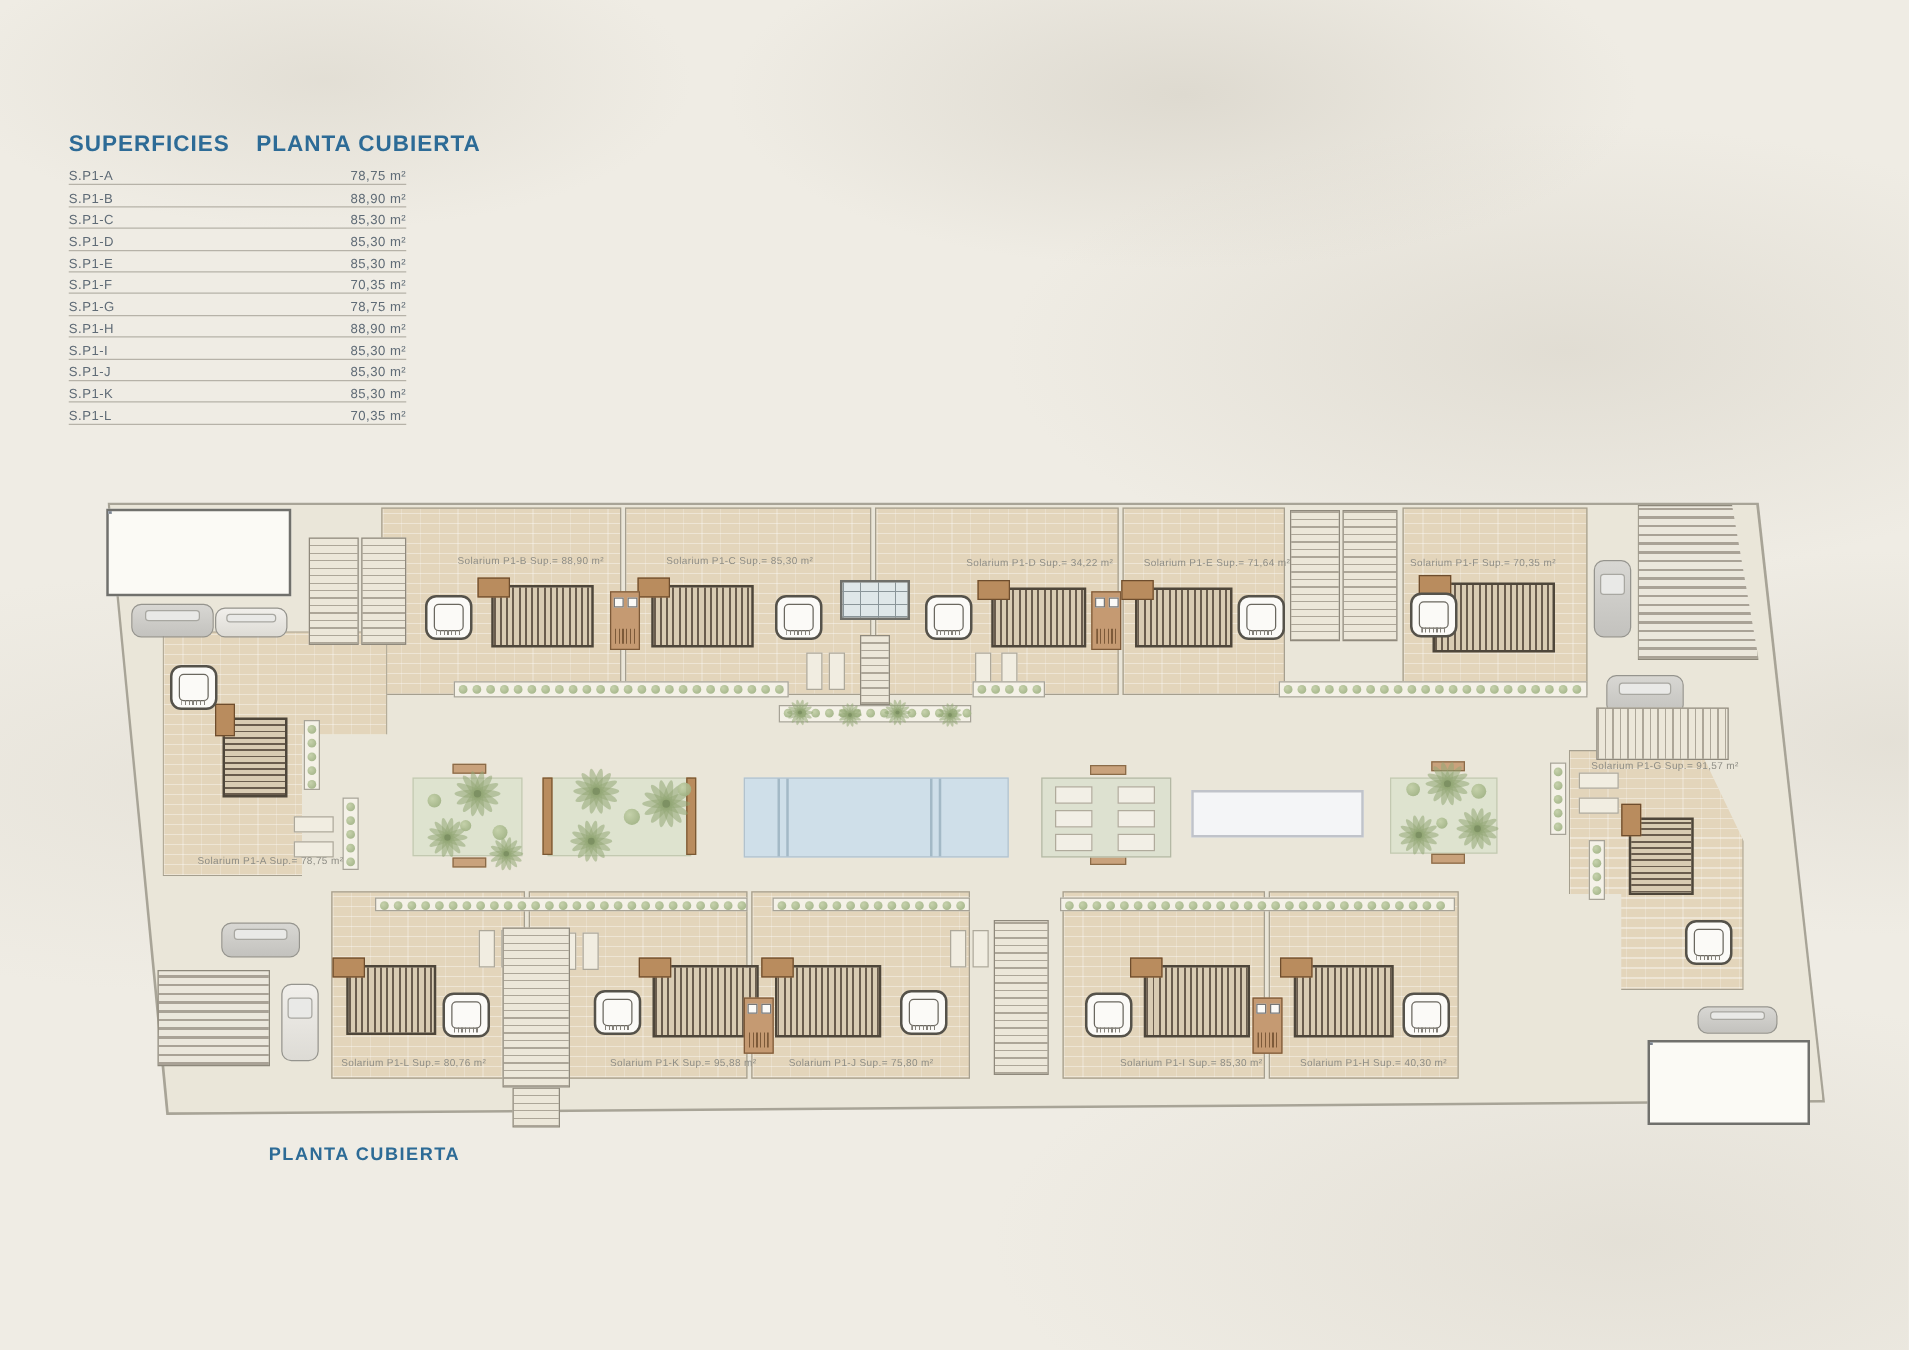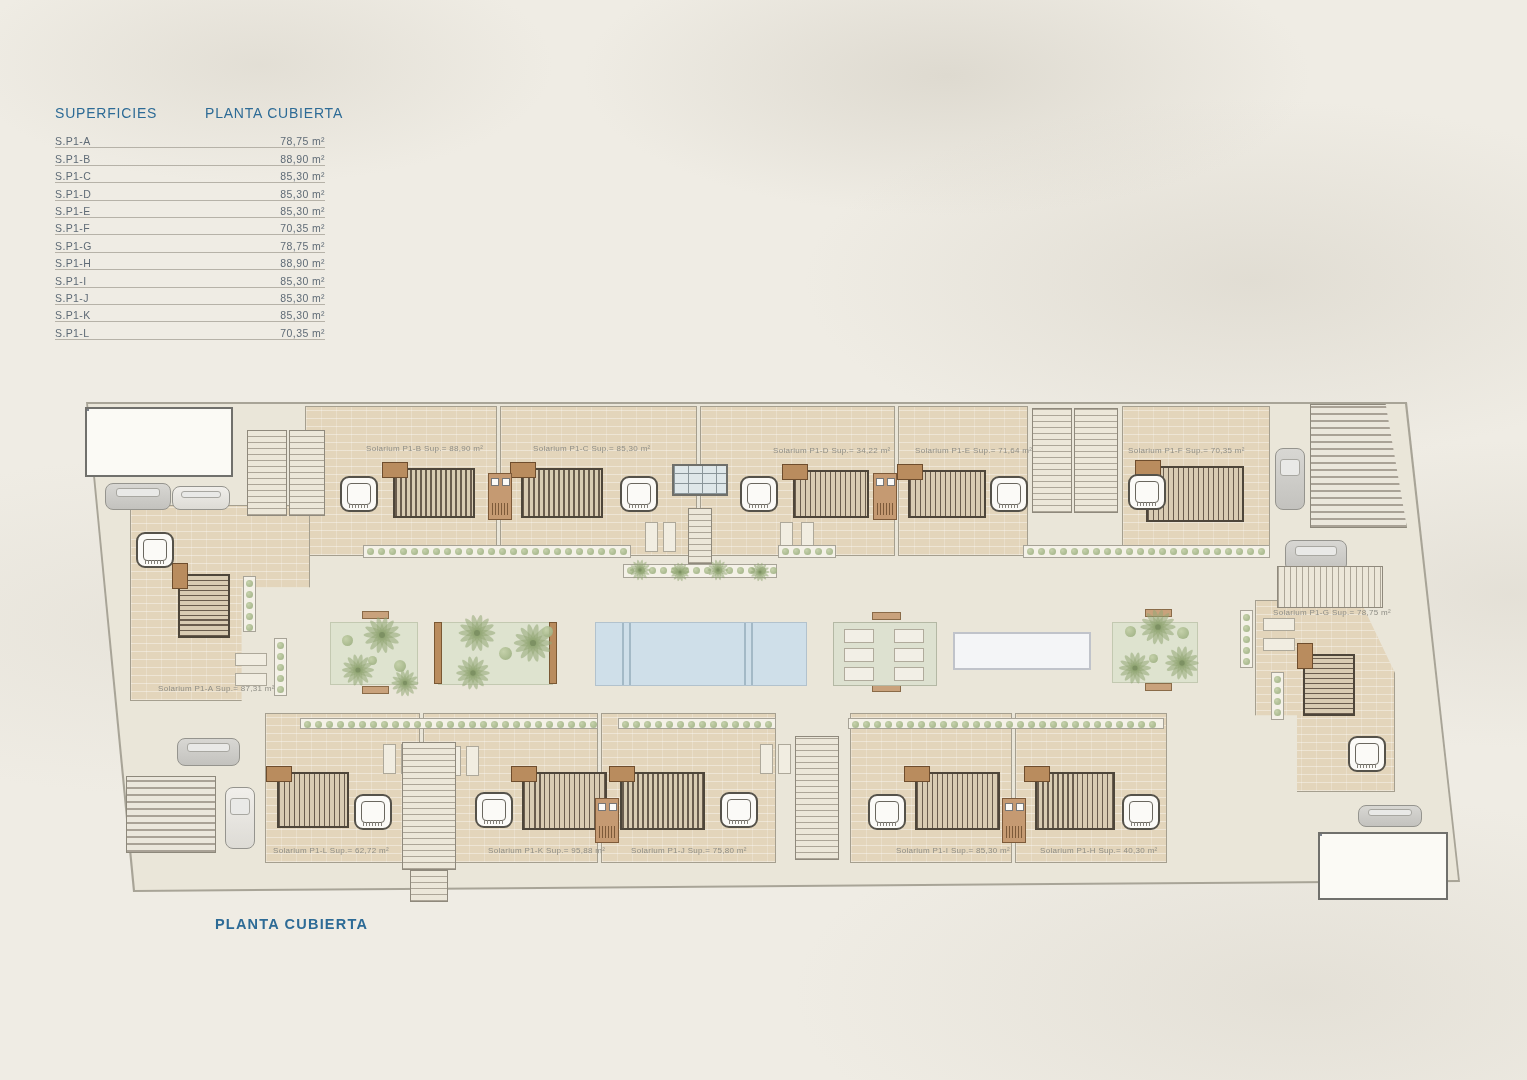--- a/index.html
+++ b/index.html
@@ -14,21 +14,21 @@
       radial-gradient(420px 170px at 17% 6%, rgba(208,203,191,.40), transparent 70%),
       radial-gradient(520px 200px at 62% 7%, rgba(205,200,188,.50), transparent 70%),
       radial-gradient(640px 260px at 82% 26%, rgba(208,203,191,.45), transparent 70%),
       radial-gradient(480px 220px at 99% 55%, rgba(212,207,195,.40), transparent 70%),
       radial-gradient(560px 240px at 10% 58%, rgba(214,209,197,.30), transparent 70%),
       radial-gradient(700px 280px at 85% 92%, rgba(210,205,193,.38), transparent 72%);
   }
   
   .legend{position:absolute;left:55px;top:105px;width:270px}
   .legend-head{position:relative;height:26px;color:var(--accent-blue,#2d6b96);
-    font-weight:400;font-size:14px;letter-spacing:.8px}
+    font-weight:700;font-size:18px;letter-spacing:.8px}
   .lh2{position:absolute;left:150px;top:0;white-space:nowrap}
   .legend-row{display:flex;justify-content:space-between;align-items:flex-end;
     height:16.4px;border-bottom:1px solid #b6b2a8;color:var(--table-text,#5f6b76);
     font-size:10.5px;letter-spacing:.4px}
   .legend-row .val{text-align:right}
   
   .plan-title{position:absolute;left:215px;top:916px;color:var(--accent-blue,#2d6b96);
     font-weight:700;font-size:14.5px;letter-spacing:1.2px}
   
   #plan{position:absolute;left:60px;top:398px;width:1400px;height:505px}
@@ -632,27 +632,27 @@
       </svg>
       <div class="bush" style="left: 281.5px; top: 236.5px; width: 11px; height: 11px;"></div>
       <div class="bush" style="left: 334px; top: 262px; width: 12px; height: 12px;"></div>
       <div class="bush" style="left: 307.5px; top: 257.5px; width: 9px; height: 9px;"></div>
       <div class="bush" style="left: 438.5px; top: 248.5px; width: 13px; height: 13px;"></div>
       <div class="bush" style="left: 481.5px; top: 227.5px; width: 11px; height: 11px;"></div>
       <div class="bush" style="left: 1064.5px; top: 227.5px; width: 11px; height: 11px;"></div>
       <div class="bush" style="left: 1117px; top: 229px; width: 12px; height: 12px;"></div>
       <div class="bush" style="left: 1088.5px; top: 255.5px; width: 9px; height: 9px;"></div>
     </div>
-  <div class="ulabel" style="left:98px;top:286px">Solarium P1-A Sup.= 87,31 m²</div>
+  <div class="ulabel" style="left:98px;top:286px">Solarium P1-A Sup.= 78,75 m²</div>
   <div class="ulabel" style="left:306px;top:46px">Solarium P1-B Sup.= 88,90 m²</div>
   <div class="ulabel" style="left:473px;top:46px">Solarium P1-C Sup.= 85,30 m²</div>
   <div class="ulabel" style="left:713px;top:48px">Solarium P1-D Sup.= 34,22 m²</div>
   <div class="ulabel" style="left:855px;top:48px">Solarium P1-E Sup.= 71,64 m²</div>
   <div class="ulabel" style="left:1068px;top:48px">Solarium P1-F Sup.= 70,35 m²</div>
-  <div class="ulabel" style="left:1213px;top:210px">Solarium P1-G Sup.= 78,75 m²</div>
+  <div class="ulabel" style="left:1213px;top:210px">Solarium P1-G Sup.= 91,57 m²</div>
   <div class="ulabel" style="left:980px;top:448px">Solarium P1-H Sup.= 40,30 m²</div>
   <div class="ulabel" style="left:836px;top:448px">Solarium P1-I Sup.= 85,30 m²</div>
   <div class="ulabel" style="left:571px;top:448px">Solarium P1-J Sup.= 75,80 m²</div>
   <div class="ulabel" style="left:428px;top:448px">Solarium P1-K Sup.= 95,88 m²</div>
-  <div class="ulabel" style="left:213px;top:448px">Solarium P1-L Sup.= 62,72 m²</div>
+  <div class="ulabel" style="left:213px;top:448px">Solarium P1-L Sup.= 80,76 m²</div>
 </div>
 
 <div class="plan-title">PLANTA CUBIERTA</div>
 
 </body></html>

